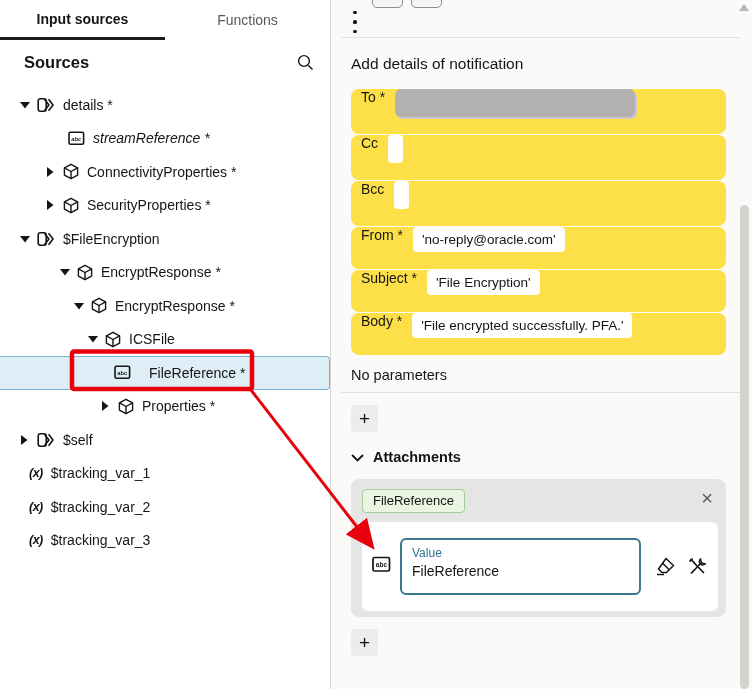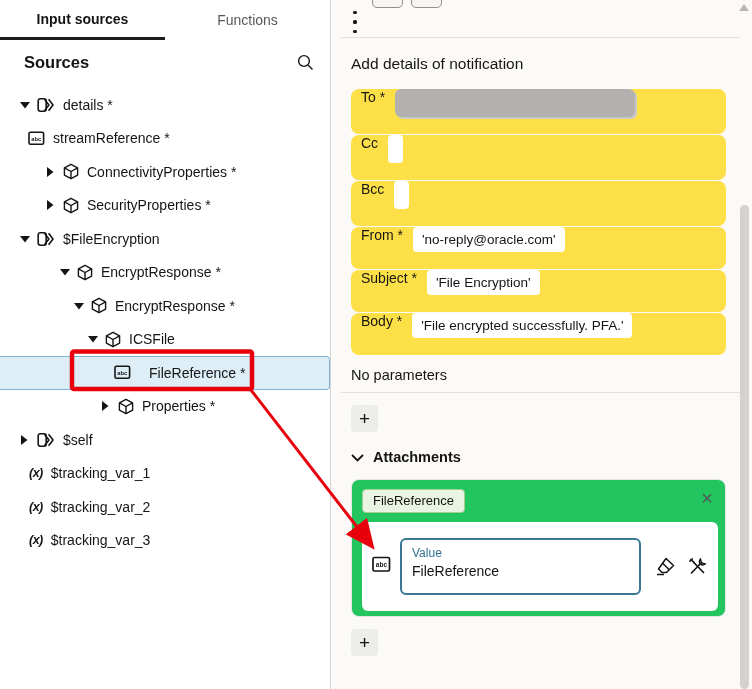--- a/index.html
+++ b/index.html
@@ -40,21 +40,21 @@
   .field-label { font-size:14px; margin-right:10px; white-space:nowrap; }
   .value-box { background:#fff; border-radius:4px; padding:5px 9px; font-size:13.5px; white-space:nowrap; cursor:text; }
   .value-box.empty { width:15px; height:28px; padding:0; }
   .redacted { width:240px; height:28px; background:#b2b1b0; border-radius:6px; box-shadow:2px 2px 0 #c9c8c7; }
 
   .no-params { margin-top:12px; font-size:14.5px; }
   .section-divider { height:1px; background:#e3e1de; margin:9px -14px 0 -10px; }
   .plus-btn { margin-top:12px; width:27px; height:27px; background:#ececea; border:none; border-radius:4px; font-size:19px; font-weight:300; color:#161513; display:flex; align-items:center; justify-content:center; cursor:pointer; }
   .attach-header { margin-top:17px; display:flex; align-items:center; gap:9px; font-size:14.5px; cursor:pointer;font-weight:bold; }
 
-  .attach-card { margin-top:14px; width:375px; height:138px; background:#22c55e; border:1px solid #e8e6e3; border-radius:8px; padding:9px 10px; position:relative; }
+  .attach-card { margin-top:14px; width:375px; height:138px; background:#e5e5e5; border:1px solid #e8e6e3; border-radius:8px; padding:9px 10px; position:relative; }
   .badge { display:inline-block; background:#e9f4e2; border:1px solid #a3ce96; border-radius:4px; padding:3px 10px 4px; font-size:13px; }
   .card-close { position:absolute; right:12px; top:8px; font-size:20px; color:#58575b; cursor:pointer; line-height:1; }
   .card-inner { margin-top:9px; width:356px; height:89px; background:#fff; border-radius:6px; display:flex; align-items:center; padding:0 10px; }
   .abc-box { flex:0 0 auto; }
   .value-field { margin-left:9px; width:268px; height:57px; border:2px solid #3a7793; border-radius:6px; background:#fff; padding:6px 10px; cursor:text; }
   .value-field .vf-label { font-size:12px; color:#31708f; }
   .value-field .vf-value { font-size:14px; margin-top:3px; }
   .vf-actions { display:flex; align-items:center; gap:11px; margin-left:14px; }
   .icon-btn { cursor:pointer; display:flex; align-items:center; }
 
@@ -95,21 +95,21 @@
           </span>
           <span class="tree-icon">
             <svg width="18" height="16" viewBox="0 0 18 16" fill="none" stroke="#161513" stroke-width="1.6" stroke-linejoin="round">
               <rect x="1.2" y="1.8" width="8" height="12.4" rx="2.2"></rect>
               <path d="M7.5 2.2 l4.4 5.8 -4.4 5.8"></path>
               <path d="M11.6 2.2 l4.4 5.8 -4.4 5.8"></path>
             </svg>
           </span>
           <span class="tree-label">details *</span>
         </div>
-        <div class="tree-row" style="padding-left: 28px;">
+        <div class="tree-row" style="padding-left: 68px; font-style: italic;">
           <span class="tree-icon">
             <svg width="17" height="15" viewBox="0 0 17 15">
               <rect x="1" y="1.2" width="14.6" height="12" rx="1.5" fill="none" stroke="#161513" stroke-width="1.6"></rect>
               <text x="8.3" y="9.6" font-size="5.8" text-anchor="middle" font-family="Liberation Sans, sans-serif" font-weight="bold" fill="#161513">abc</text>
             </svg>
           </span>
           <span class="tree-label">streamReference *</span>
         </div>
         <div class="tree-row" style="padding-left: 46px;">
           <span class="tri">

